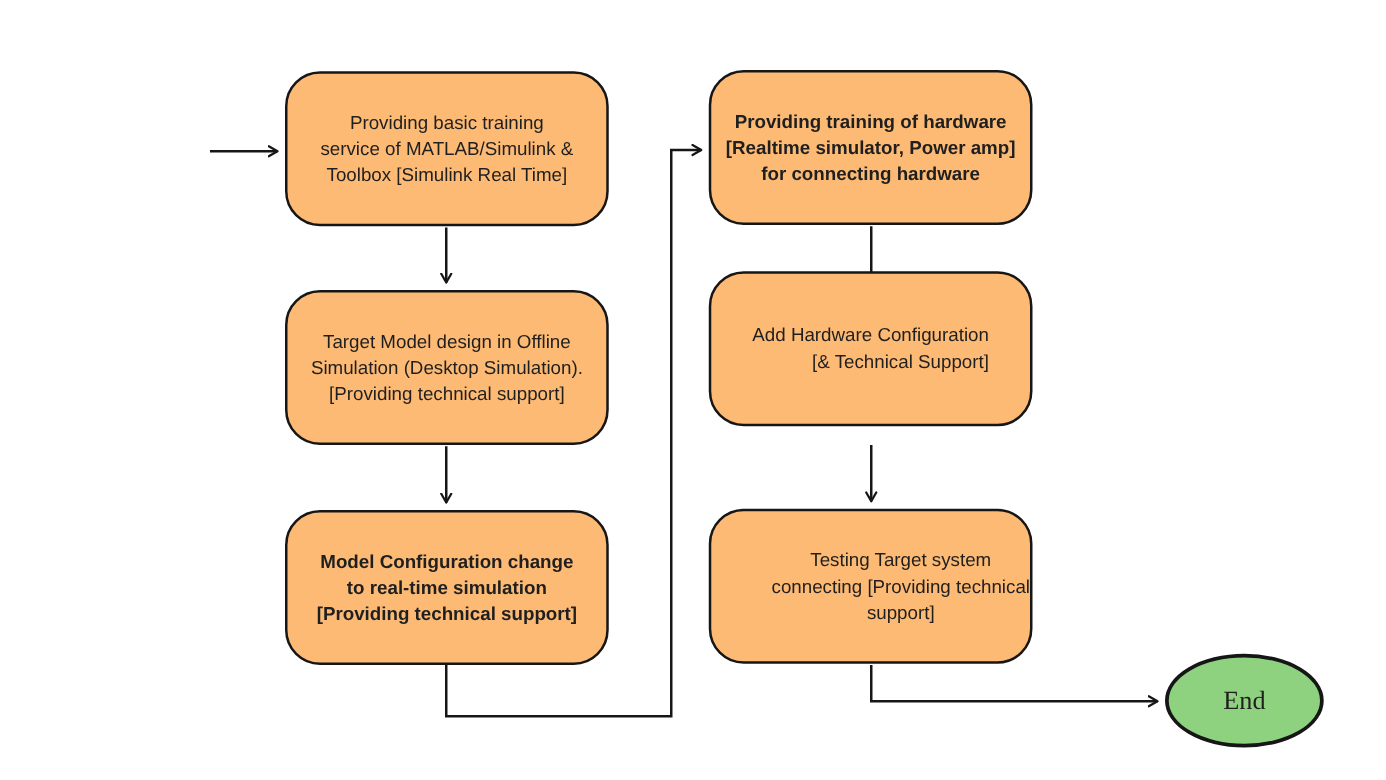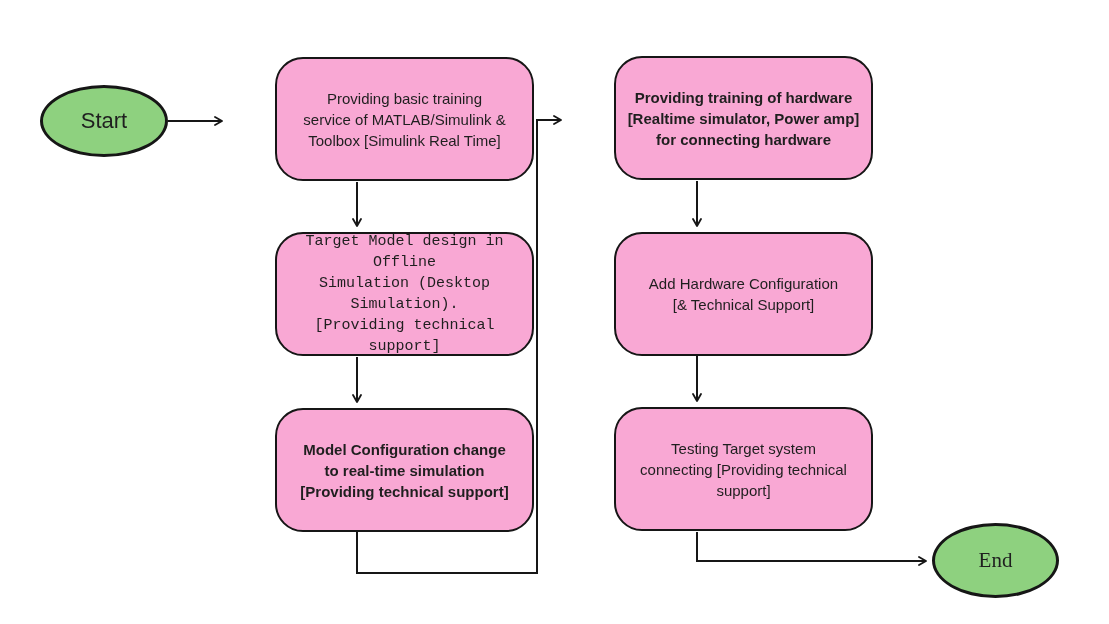--- a/index.html
+++ b/index.html
@@ -21,43 +21,42 @@
     box-sizing: border-box;
     display: flex;
     align-items: center;
     justify-content: center;
     text-align: center;
     color: #1f1f1f;
   }
   .process {
     width: 259px;
     height: 124px;
-    background: #f9a8d4;
+    background: #fdba74;
     border: 2px solid #161616;
     border-radius: 28px;
     font-size: 15px;
     line-height: 1.4;
     padding: 6px 0;
     white-space: pre-line;
-    margin-left: 47px;
   }
   .terminal {
     background: #8ed17f;
     border: 3px solid #161616;
     border-radius: 50%;
     font-size: 22px;
   }
   .pos-start { left: 40px;  top: 85px;  width: 128px; height: 72px; }
   .pos-end   { left: 932px; top: 523px; width: 127px; height: 75px; font-size: 21px; font-family: Liberation Serif, serif; }
   .pos-b1 { left: 228px; top: 57px;  }
-  .pos-b2 { left: 228px; top: 232px; font-family: Liberation Mono, monospace; }
+  .pos-b2 { left: 228px; top: 232px; }
   .pos-b3 { left: 228px; top: 408px; font-weight: bold; }
   .pos-b4 { left: 567px; top: 56px; font-weight: bold;  }
-  .pos-b5 { left: 567px; top: 232px; }
-  .pos-b6 { left: 567px; top: 407px; }
+  .pos-b5 { left: 567px; top: 217px; text-align: right; }
+  .pos-b6 { left: 567px; top: 407px; justify-content: flex-end; }
 </style>
 </head>
 <body>
 
 <div id="canvas">
 
   <svg id="connector-layer" viewBox="0 0 1109 624" xmlns="http://www.w3.org/2000/svg">
     <defs>
       <marker id="arrow" markerWidth="12" markerHeight="12" refX="8" refY="5" orient="auto" markerUnits="userSpaceOnUse">
         <path d="M1,1 L8,5 L1,9" fill="none" stroke="#161616" stroke-width="1.8" stroke-linecap="round" stroke-linejoin="round"></path>
@@ -67,23 +66,20 @@
       <path d="M168,121 L222,121" marker-end="url(#arrow)"></path>
       <path d="M357,182 L357,226" marker-end="url(#arrow)"></path>
       <path d="M357,357 L357,402" marker-end="url(#arrow)"></path>
       <path d="M357,532 L357,573 L537,573 L537,120 L561,120" marker-end="url(#arrow)"></path>
       <path d="M697,181 L697,226" marker-end="url(#arrow)"></path>
       <path d="M697,356 L697,401" marker-end="url(#arrow)"></path>
       <path d="M697,532 L697,561 L926,561" marker-end="url(#arrow)"></path>
     </g>
   </svg>
 
-  <div class="node terminal pos-start">
-    <span>Start</span>
-  </div>
 
   <div class="node process pos-b1">
     <span>Providing basic training
 service of MATLAB/Simulink &amp;
 Toolbox [Simulink Real Time]</span>
   </div>
 
   <div class="node process pos-b2">
     <span>Target Model design in Offline
 Simulation (Desktop Simulation).

